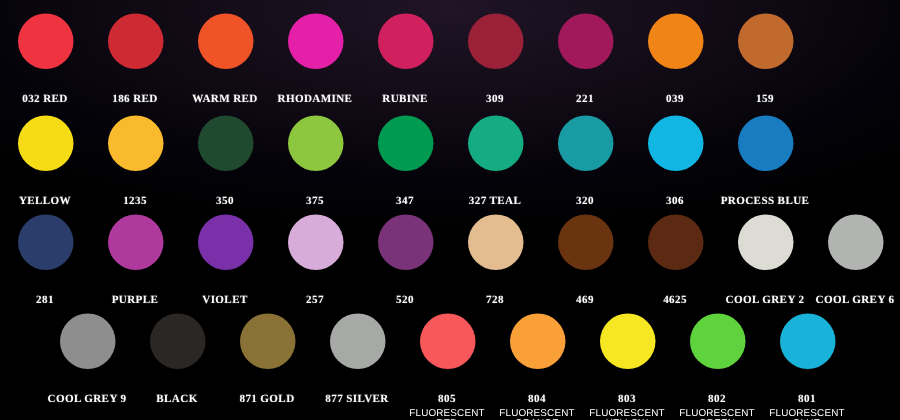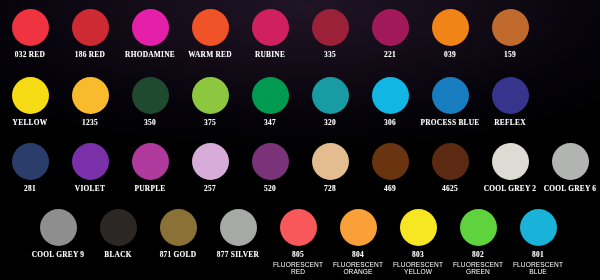--- a/index.html
+++ b/index.html
@@ -51,21 +51,21 @@
     width: 37px;
     height: 37px;
     border-radius: 50%;
     flex: none;
   }
   .row-1 .swatch { margin-top: 9px; }
   .row-2 .swatch { margin-top: 10px; }
   .row-3 .swatch { margin-top: 9px; }
   .row-4 .swatch { margin-top: 8px; }
   .label {
-    margin-top: 5px;
+    margin-top: 16px;
     font-family: "Liberation Serif", serif;
     font-weight: bold;
     font-size: 7.4px;
     line-height: 8.6px;
     letter-spacing: 0.25px;
     color: #ffffff;
     text-align: center;
     white-space: nowrap;
     text-shadow: 0 0 1px rgba(255,255,255,0.35);
   }
@@ -90,34 +90,34 @@
       <div class="row row-1">
         <div class="cell">
           <div class="swatch" style="background-color: rgb(239, 51, 64);"></div>
           <div class="label">032 RED</div>
         </div>
         <div class="cell">
           <div class="swatch" style="background-color: rgb(206, 42, 51);"></div>
           <div class="label">186 RED</div>
         </div>
         <div class="cell">
+          <div class="swatch" style="background-color: rgb(239, 83, 39);"></div>
+          <div class="label">WARM RED</div>
+        </div>
+        <div class="cell">
           <div class="swatch" style="background-color: rgb(229, 32, 168);"></div>
           <div class="label">RHODAMINE</div>
         </div>
         <div class="cell">
-          <div class="swatch" style="background-color: rgb(239, 83, 39);"></div>
-          <div class="label">WARM RED</div>
-        </div>
-        <div class="cell">
           <div class="swatch" style="background-color: rgb(208, 33, 94);"></div>
           <div class="label">RUBINE</div>
         </div>
         <div class="cell">
           <div class="swatch" style="background-color: rgb(155, 33, 56);"></div>
-          <div class="label">335</div>
+          <div class="label">309</div>
         </div>
         <div class="cell">
           <div class="swatch" style="background-color: rgb(162, 25, 91);"></div>
           <div class="label">221</div>
         </div>
         <div class="cell">
           <div class="swatch" style="background-color: rgb(240, 132, 23);"></div>
           <div class="label">039</div>
         </div>
         <div class="cell">
@@ -140,48 +140,48 @@
         </div>
         <div class="cell">
           <div class="swatch" style="background-color: rgb(141, 198, 63);"></div>
           <div class="label">375</div>
         </div>
         <div class="cell">
           <div class="swatch" style="background-color: rgb(0, 154, 80);"></div>
           <div class="label">347</div>
         </div>
         <div class="cell">
+          <div class="swatch" style="background-color: rgb(22, 172, 131);"></div>
+          <div class="label">327 TEAL</div>
+        </div>
+        <div class="cell">
           <div class="swatch" style="background-color: rgb(25, 155, 163);"></div>
           <div class="label">320</div>
         </div>
         <div class="cell">
           <div class="swatch" style="background-color: rgb(17, 182, 227);"></div>
           <div class="label">306</div>
         </div>
         <div class="cell">
           <div class="swatch" style="background-color: rgb(23, 125, 192);"></div>
           <div class="label">PROCESS BLUE</div>
         </div>
-        <div class="cell">
-          <div class="swatch" style="background-color: rgb(54, 53, 139);"></div>
-          <div class="label">REFLEX</div>
-        </div>
       </div>
       <div class="row row-3">
         <div class="cell">
           <div class="swatch" style="background-color: rgb(43, 62, 107);"></div>
           <div class="label">281</div>
         </div>
         <div class="cell">
+          <div class="swatch" style="background-color: rgb(176, 57, 158);"></div>
+          <div class="label">PURPLE</div>
+        </div>
+        <div class="cell">
           <div class="swatch" style="background-color: rgb(122, 48, 168);"></div>
           <div class="label">VIOLET</div>
-        </div>
-        <div class="cell">
-          <div class="swatch" style="background-color: rgb(176, 57, 158);"></div>
-          <div class="label">PURPLE</div>
         </div>
         <div class="cell">
           <div class="swatch" style="background-color: rgb(215, 172, 217);"></div>
           <div class="label">257</div>
         </div>
         <div class="cell">
           <div class="swatch" style="background-color: rgb(122, 51, 120);"></div>
           <div class="label">520</div>
         </div>
         <div class="cell">

